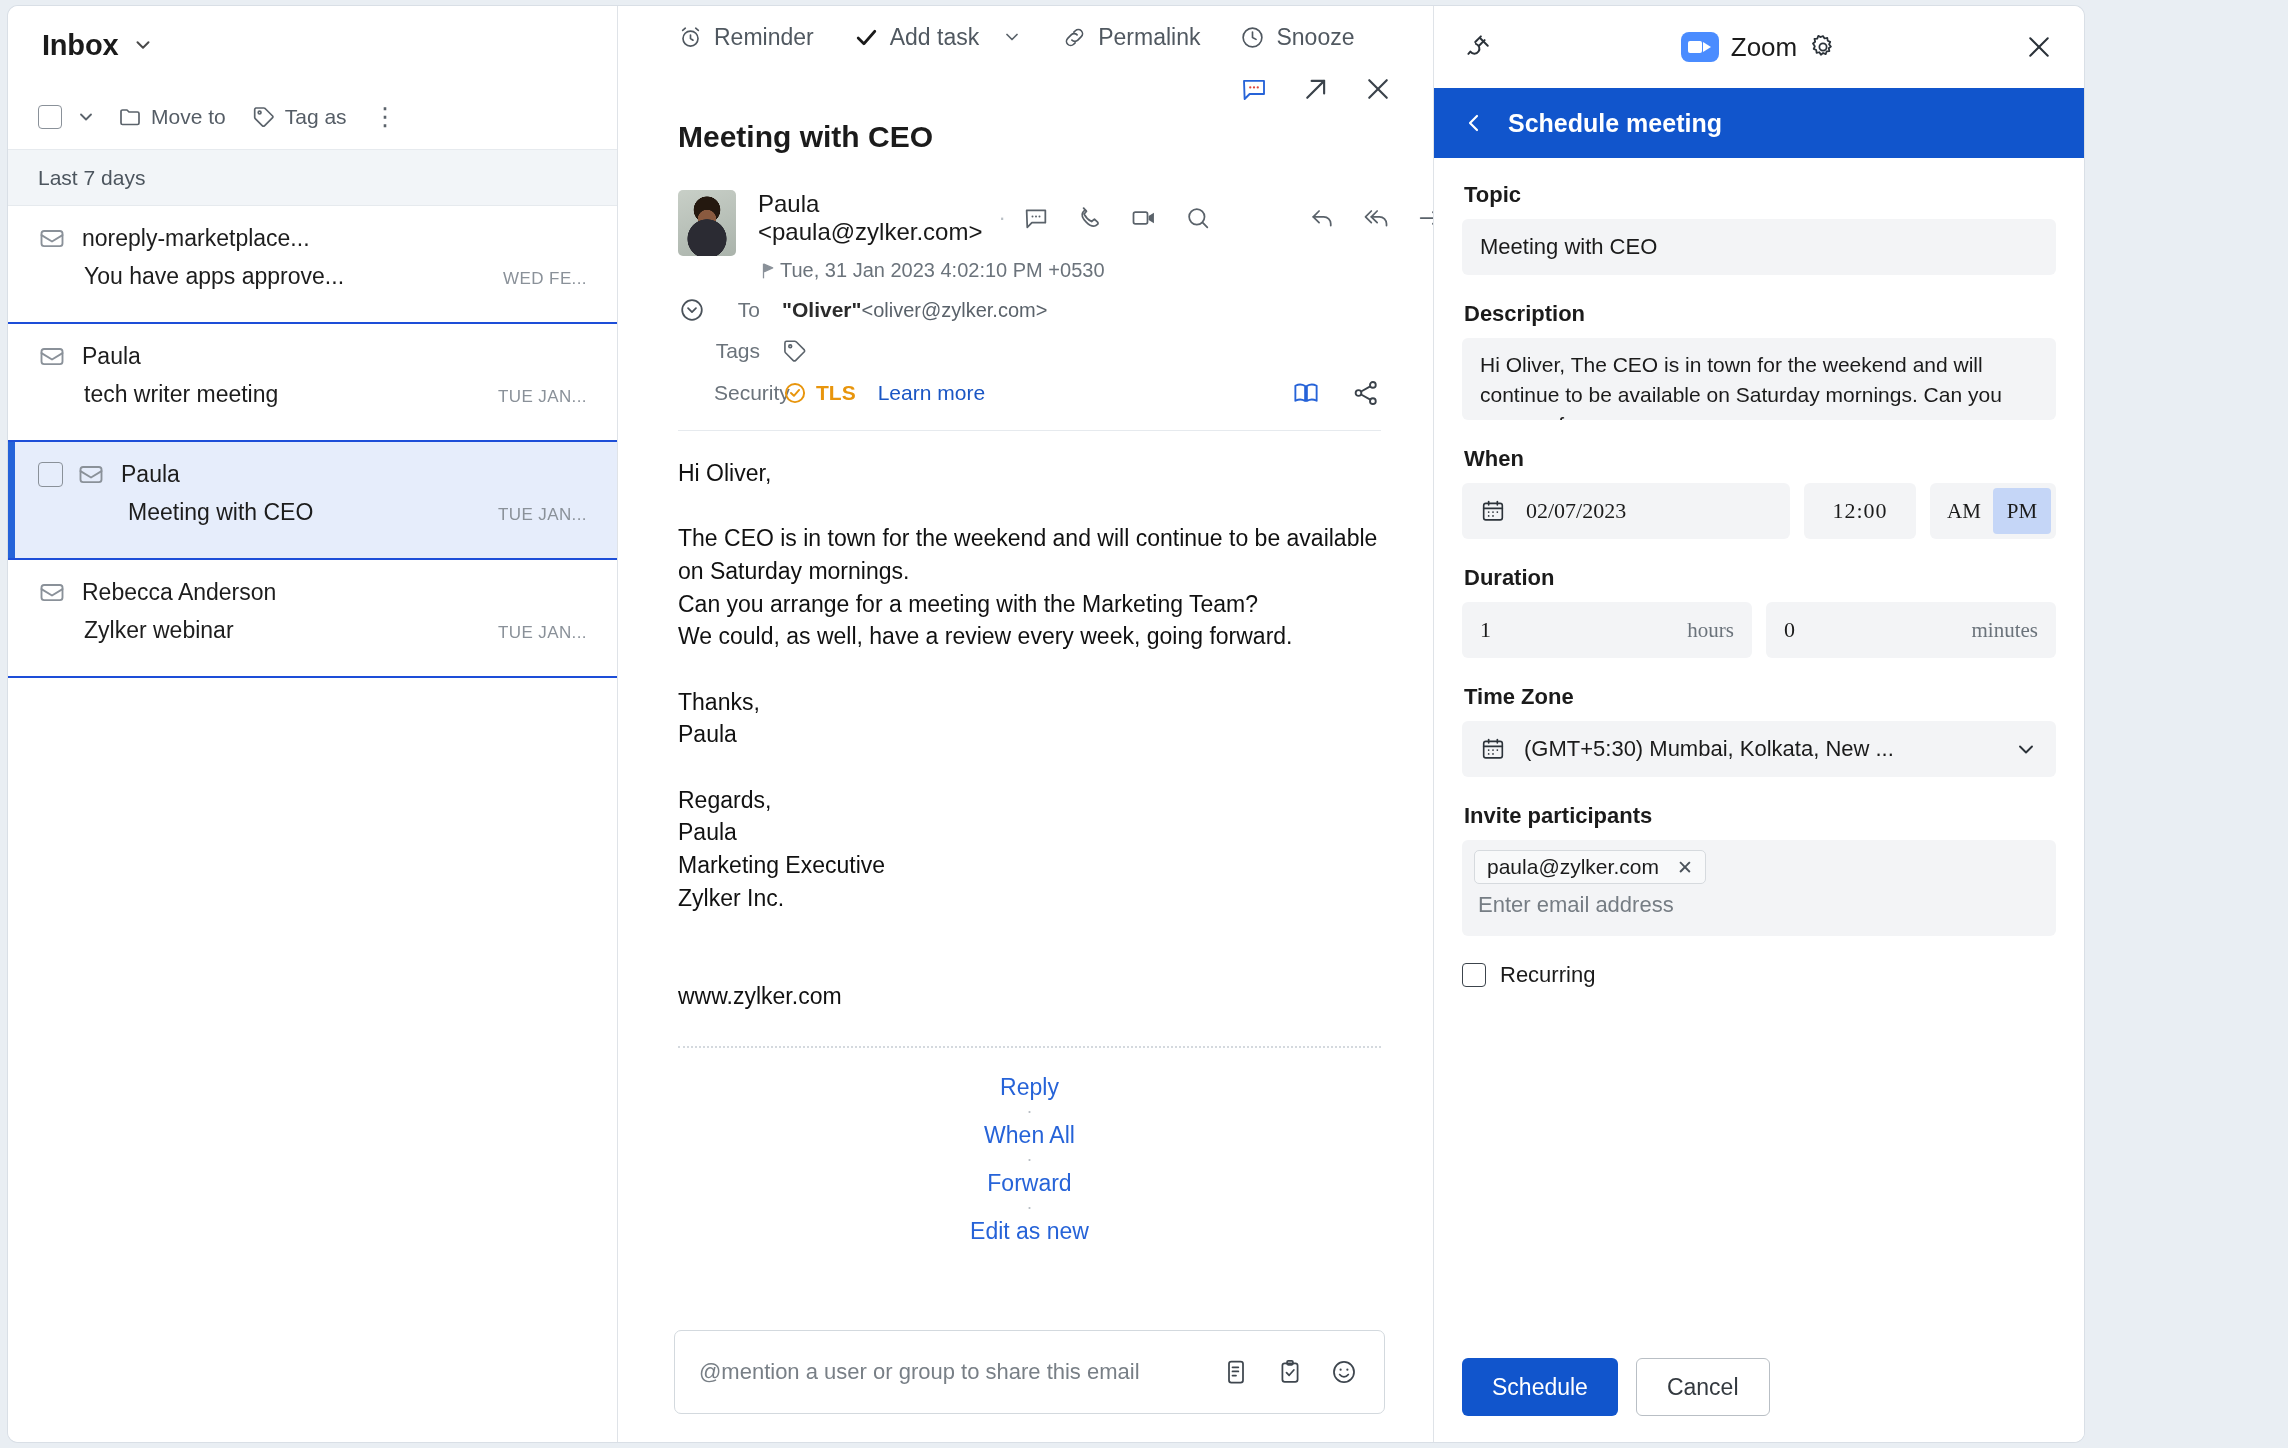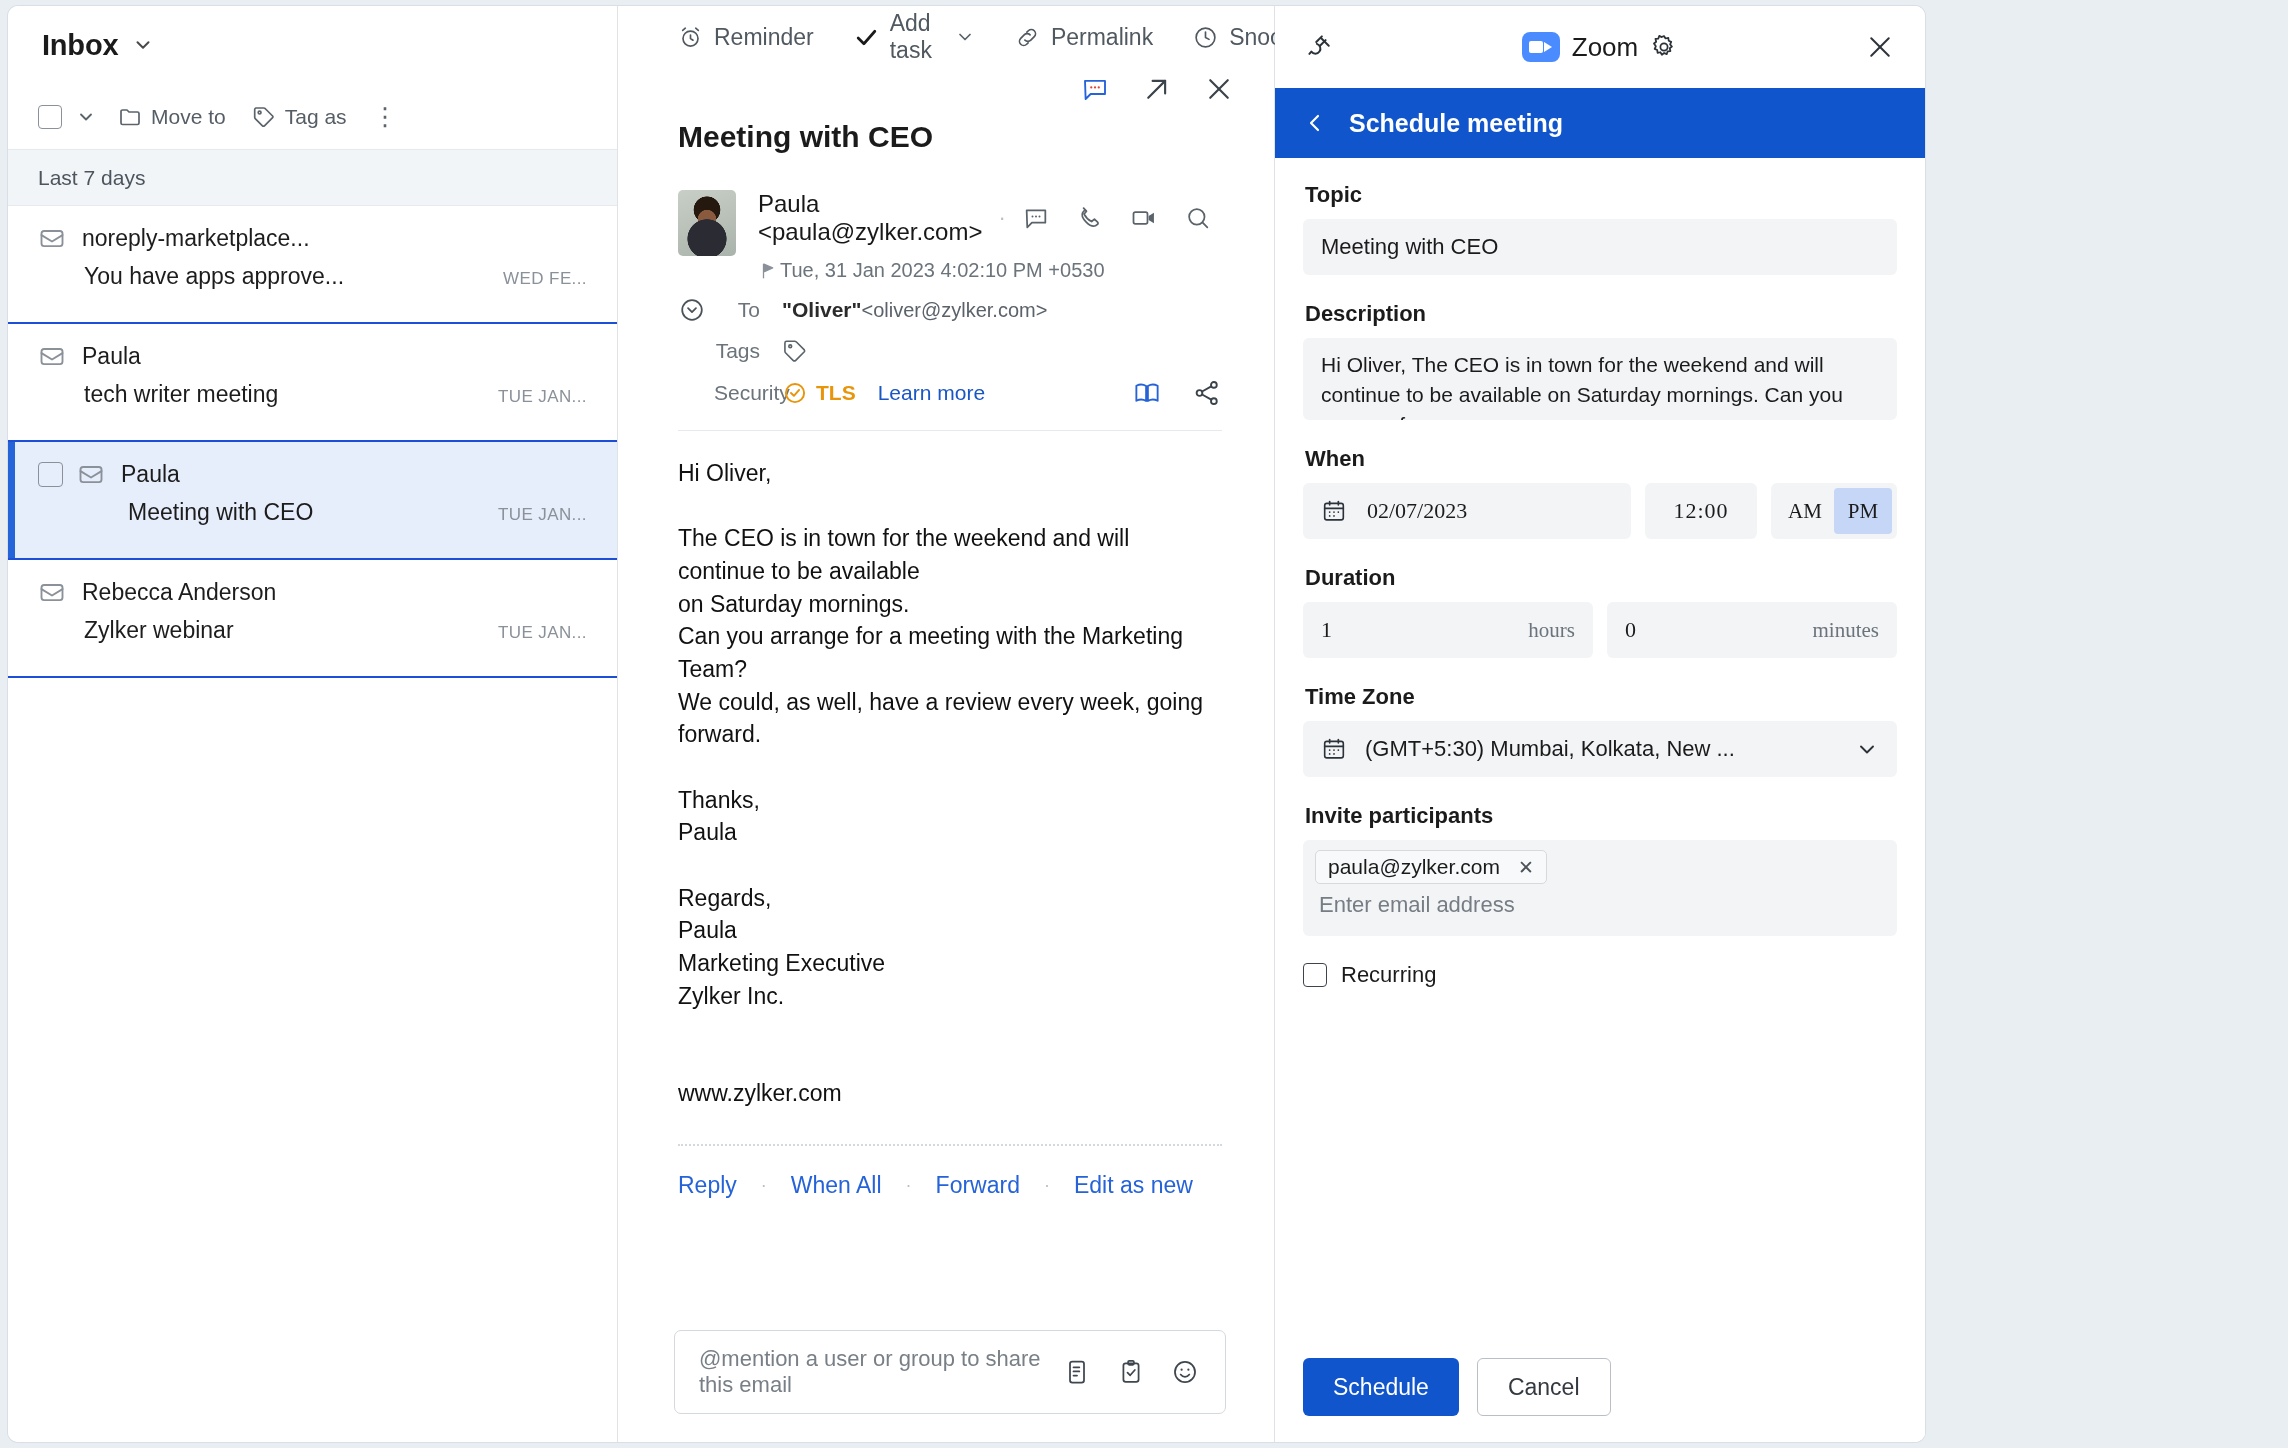--- a/index.html
+++ b/index.html
@@ -6,21 +6,21 @@
   html, body {
     margin: 0; padding: 0;
     width: 2288px; height: 1448px;
     background: #e9eef3;
     font-family: "Liberation Sans", sans-serif;
     overflow: hidden;
   }
   .app {
     position: absolute;
     left: 8px; top: 6px;
-    width: 1917px; height: 1436px;
+    width: 2076px; height: 1436px;
     background: #ffffff;
     border-radius: 10px;
     display: flex;
     overflow: hidden;
     box-shadow: 0 0 0 1px #d9dfe6;
   }
 
   
   .maillist {
     width: 610px;
@@ -215,20 +215,21 @@
     padding-top: 26px;
     white-space: pre-wrap;
   }
   .dotted-sep {
     border-top: 2px dotted #d4d9de;
     margin: 34px 0 0 0;
   }
   .reply-links {
     display: flex; align-items: center; gap: 0;
     padding: 26px 0 0 0;
+    flex-direction: column;
   }
   .reply-links a {
     color: #2663d8; font-size: 23px; text-decoration: none; cursor: pointer;
   }
   .reply-links .rl-dot {
     color: #b9bfc5; margin: 0 24px; font-size: 18px;
   }
   .composer-wrap {
     padding: 16px 48px 28px 56px;
   }

